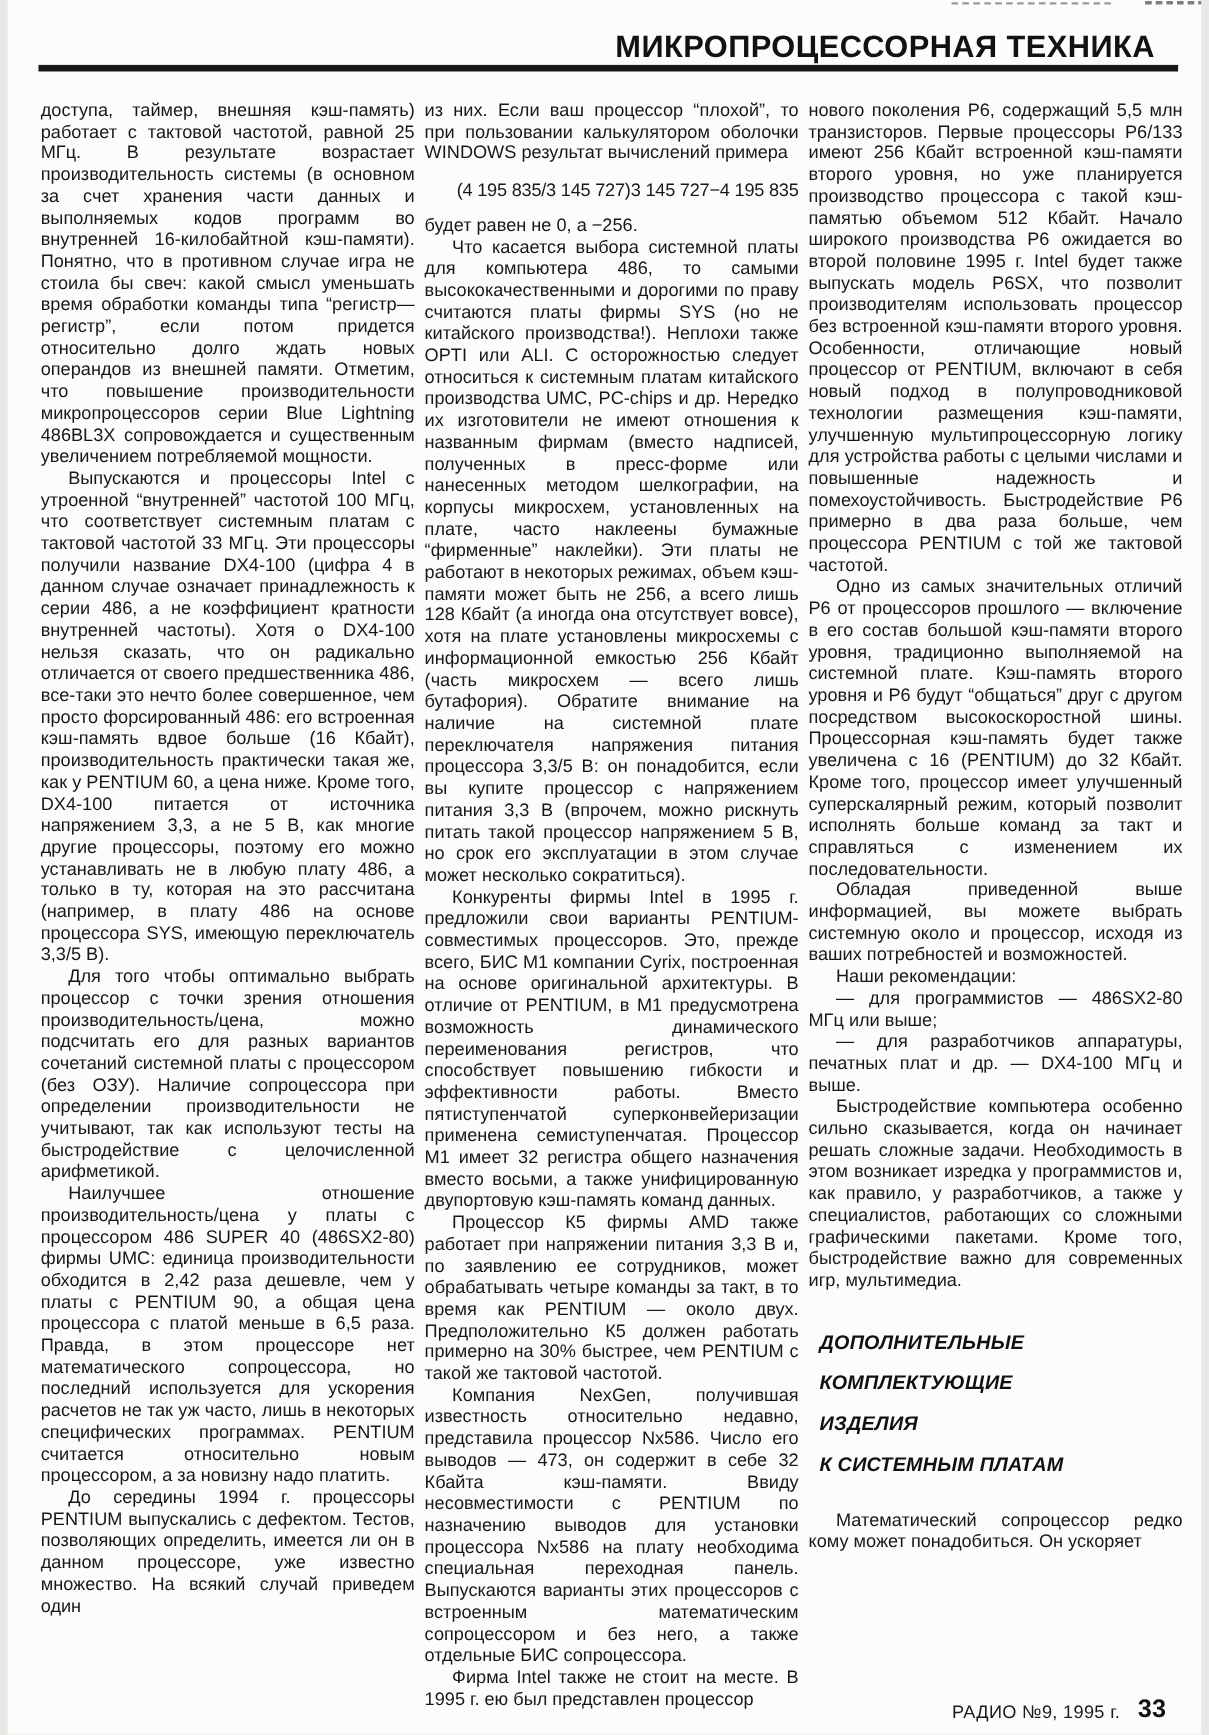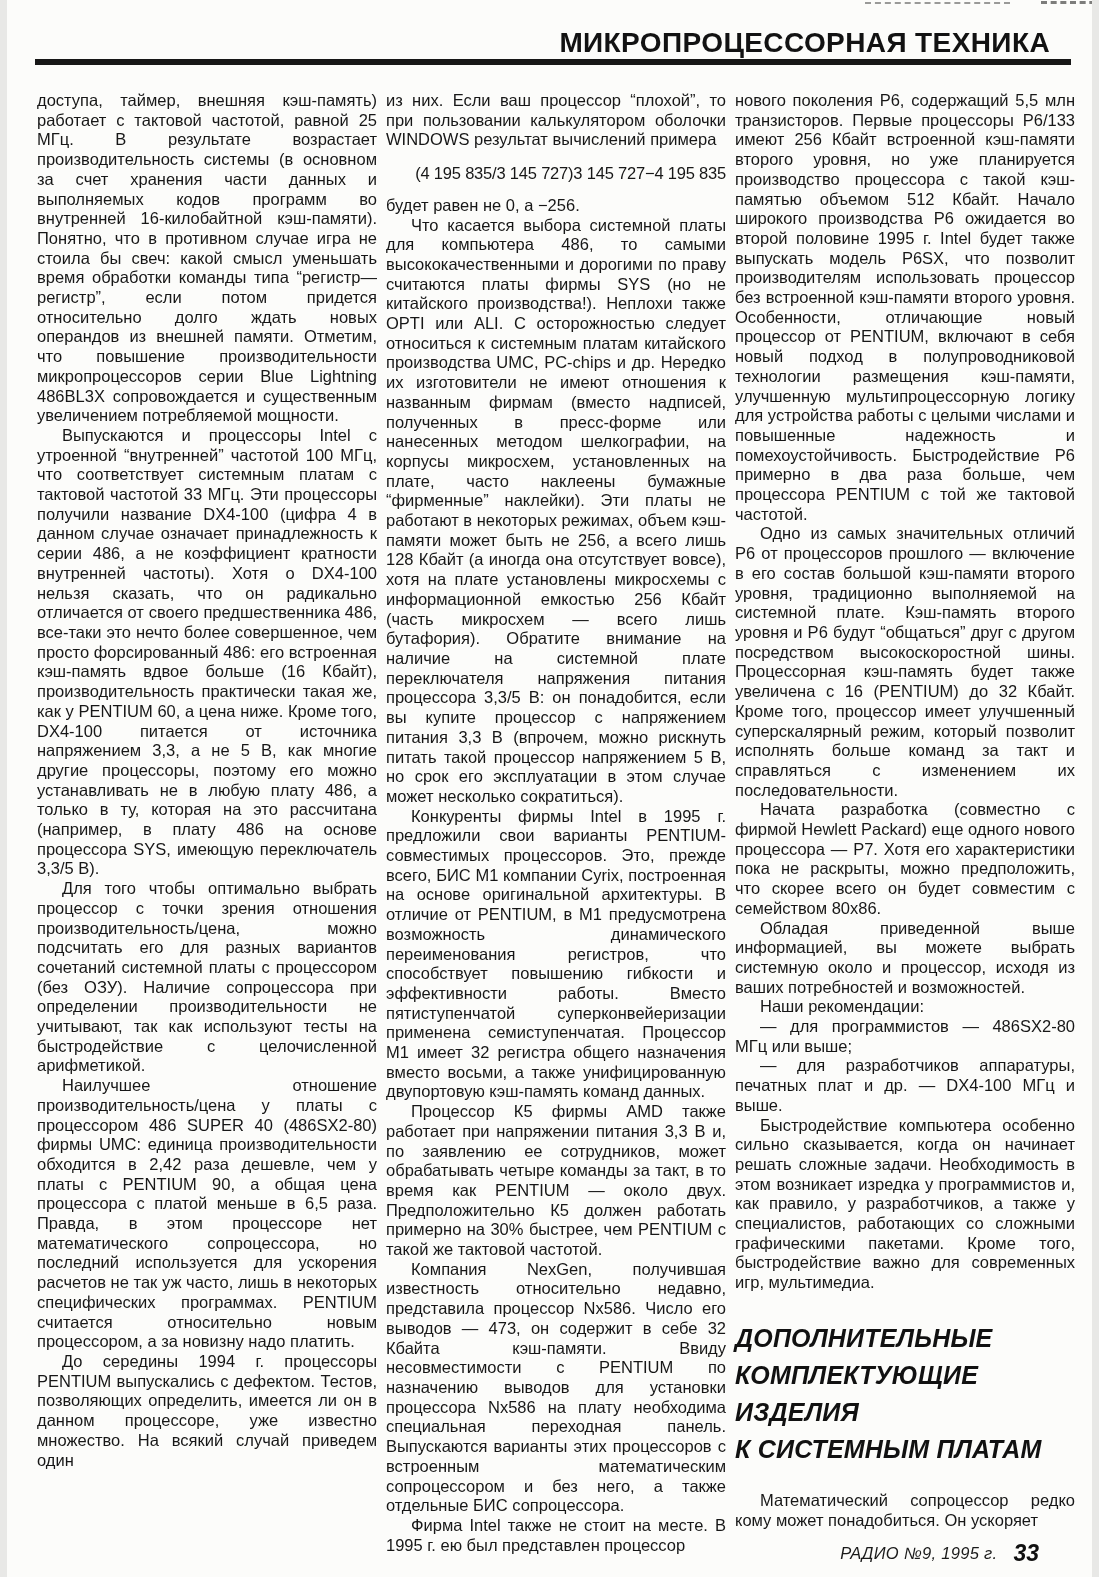--- a/index.html
+++ b/index.html
@@ -57,38 +57,37 @@
   .p { text-indent: 25px; }
   .p.cont { text-indent: 0; }
   .formula {
     margin: 14px 0 12px;
     text-indent: 0;
     white-space: nowrap;
     letter-spacing: -0.2px;
     text-align: right;
   }
   .section-heading {
-    margin: 27px 0 23px;
-    font-size: 25px;
+    margin: 27px 10px 23px;
+    font-size: 18px;
     line-height: 37px;
     font-weight: 700;
     font-style: italic;
     letter-spacing: 0.2px;
     white-space: pre-line;
     text-align: left;
     color: #111;
   }
   .page-footer {
     position: absolute;
-    right: 53px;
+    right: 32px;
     bottom: 10px;
     display: flex;
-    align-items: center;
+    align-items: flex-end;
     gap: 16px;
-    font-style: italic;
   }
   .footer-journal { font-size: 16.5px; letter-spacing: 0.3px; color: #1a1a1a; }
   .footer-number  { font-size: 23px; font-weight: 700; color: #101010; }
 </style>
 </head>
 <body>
 
 <div class="page">
 
   <div class="artifact a1"></div>
@@ -114,21 +113,20 @@
       <p class="p">Что касается выбора системной платы для компьютера 486, то самыми высококачественными и дорогими по праву считаются платы фирмы SYS (но не китайского производства!). Неплохи также OPTI или ALI. С осторожностью следует относиться к системным платам китайского производства UMC, PC-chips и др. Нередко их изготовители не имеют отношения к названным фирмам (вместо надписей, полученных в пресс-форме или нанесенных методом шелкографии, на корпусы микросхем, установленных на плате, часто наклеены бумажные “фирменные” наклейки). Эти платы не работают в некоторых режимах, объем кэш-памяти может быть не 256, а всего лишь 128 Кбайт (а иногда она отсутствует вовсе), хотя на плате установлены микросхемы с информационной емкостью 256 Кбайт (часть микросхем — всего лишь бутафория). Обратите внимание на наличие на системной плате переключателя напряжения питания процессора 3,3/5 В: он понадобится, если вы купите процессор с напряжением питания 3,3 В (впрочем, можно рискнуть питать такой процессор напряжением 5 В, но срок его эксплуатации в этом случае может несколько сократиться).</p>
       <p class="p">Конкуренты фирмы Intel в 1995 г. предложили свои варианты PENTIUM-совместимых процессоров. Это, прежде всего, БИС М1 компании Cyrix, построенная на основе оригинальной архитектуры. В отличие от PENTIUM, в М1 предусмотрена возможность динамического переименования регистров, что способствует повышению гибкости и эффективности работы. Вместо пятиступенчатой суперконвейеризации применена семиступенчатая. Процессор М1 имеет 32 регистра общего назначения вместо восьми, а также унифицированную двупортовую кэш-память команд данных.</p>
       <p class="p">Процессор К5 фирмы AMD также работает при напряжении питания 3,3 В и, по заявлению ее сотрудников, может обрабатывать четыре команды за такт, в то время как PENTIUM — около двух. Предположительно К5 должен работать примерно на 30% быстрее, чем PENTIUM с такой же тактовой частотой.</p>
       <p class="p">Компания NexGen, получившая известность относительно недавно, представила процессор Nx586. Число его выводов — 473, он содержит в себе 32 Кбайта кэш-памяти. Ввиду несовместимости с PENTIUM по назначению выводов для установки процессора Nx586 на плату необходима специальная переходная панель. Выпускаются варианты этих процессоров с встроенным математическим сопроцессором и без него, а также отдельные БИС сопроцессора.</p>
       <p class="p">Фирма Intel также не стоит на месте. В 1995 г. ею был представлен процессор</p>
     </div>
 
     <div class="col">
       <p class="p cont">нового поколения P6, содержащий 5,5 млн транзисторов. Первые процессоры P6/133 имеют 256 Кбайт встроенной кэш-памяти второго уровня, но уже планируется производство процессора с такой кэш-памятью объемом 512 Кбайт. Начало широкого производства P6 ожидается во второй половине 1995 г. Intel будет также выпускать модель P6SX, что позволит производителям использовать процессор без встроенной кэш-памяти второго уровня. Особенности, отличающие новый процессор от PENTIUM, включают в себя новый подход в полупроводниковой технологии размещения кэш-памяти, улучшенную мультипроцессорную логику для устройства работы с целыми числами и повышенные надежность и помехоустойчивость. Быстродействие P6 примерно в два раза больше, чем процессора PENTIUM с той же тактовой частотой.</p>
       <p class="p">Одно из самых значительных отличий P6 от процессоров прошлого — включение в его состав большой кэш-памяти второго уровня, традиционно выполняемой на системной плате. Кэш-память второго уровня и P6 будут “общаться” друг с другом посредством высокоскоростной шины. Процессорная кэш-память будет также увеличена с 16 (PENTIUM) до 32 Кбайт. Кроме того, процессор имеет улучшенный суперскалярный режим, который позволит исполнять больше команд за такт и справляться с изменением их последовательности.</p>
-      <p class="p">Начата разработка (совместно с фирмой Hewlett Packard) еще одного нового процессора — P7. Хотя его характеристики пока не раскрыты, можно предположить, что скорее всего он будет совместим с семейством 80x86.</p>
       <p class="p">Обладая приведенной выше информацией, вы можете выбрать системную около и процессор, исходя из ваших потребностей и возможностей.</p>
       <p class="p">Наши рекомендации:</p>
       <p class="p">— для программистов — 486SX2-80 МГц или выше;</p>
       <p class="p">— для разработчиков аппаратуры, печатных плат и др. — DX4-100 МГц и выше.</p>
       <p class="p">Быстродействие компьютера особенно сильно сказывается, когда он начинает решать сложные задачи. Необходимость в этом возникает изредка у программистов и, как правило, у разработчиков, а также у специалистов, работающих со сложными графическими пакетами. Кроме того, быстродействие важно для современных игр, мультимедиа.</p>
       <h2 class="section-heading">ДОПОЛНИТЕЛЬНЫЕ
 КОМПЛЕКТУЮЩИЕ
 ИЗДЕЛИЯ
 К СИСТЕМНЫМ ПЛАТАМ</h2>
       <p class="p">Математический сопроцессор редко кому может понадобиться. Он ускоряет</p>

